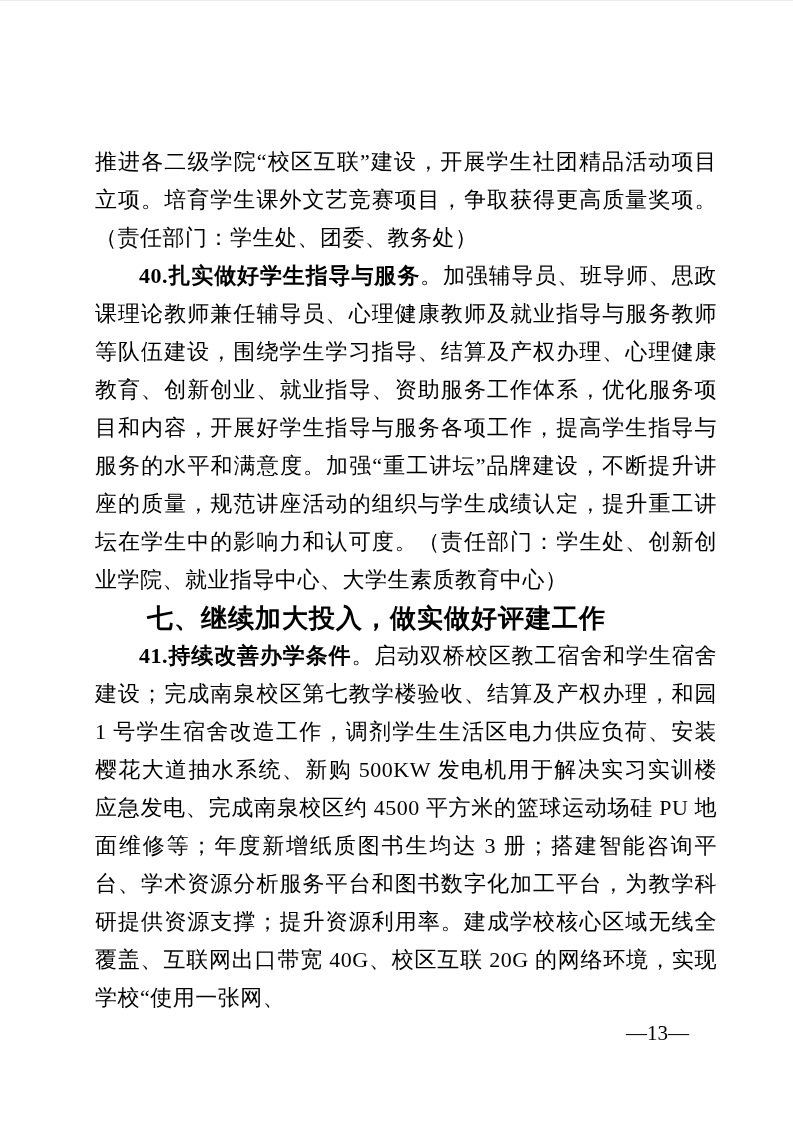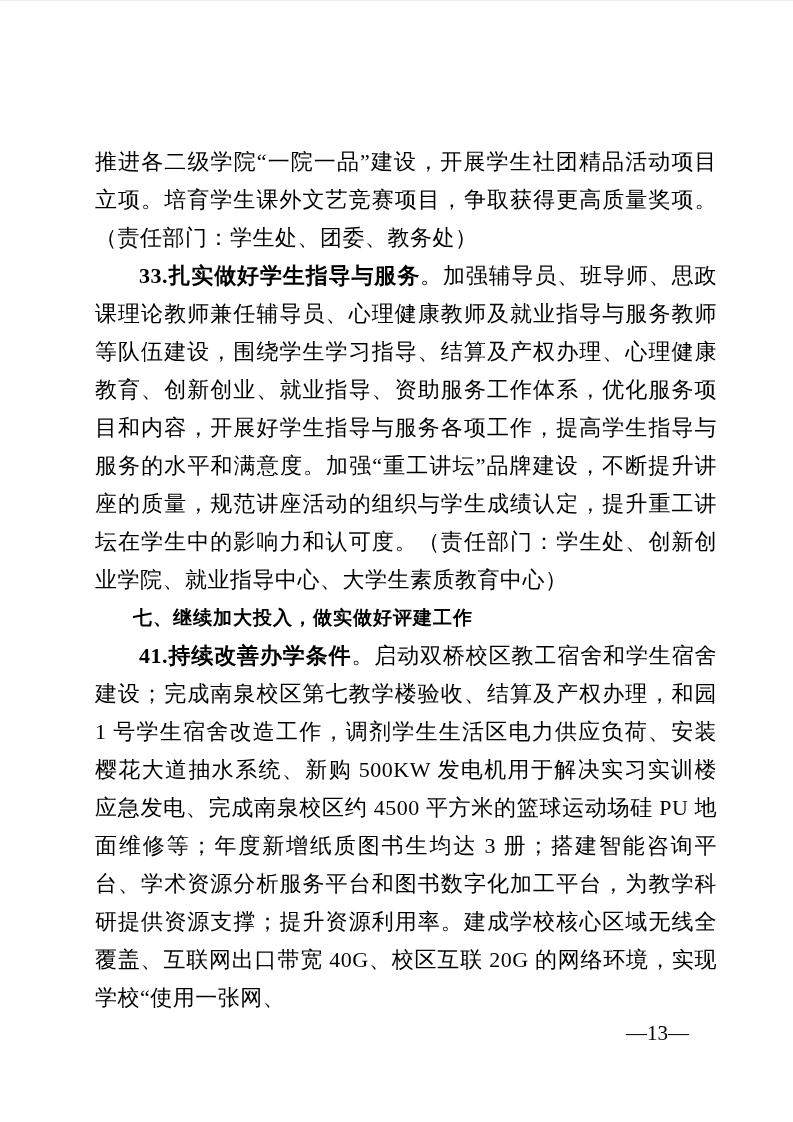--- a/index.html
+++ b/index.html
@@ -39,21 +39,21 @@
     font-weight: bold;
   }
   .dept {
     
     font-style: normal;
     margin-top: 32px;
   }
   .section-heading {
     margin: 0;
     text-indent: 2em;
-    font-size: 19px;
+    font-size: 26px;
     line-height: 38px;
     font-weight: bold;
     font-family: "Liberation Sans", "DejaVu Sans", sans-serif;
     letter-spacing: 1px;
   }
   .page-number {
     position: absolute;
     top: 1020px;
     right: 104px;
     font-size: 21px;
@@ -63,23 +63,23 @@
     text-align: right;
   }
 </style>
 </head>
 <body>
 
 <div class="page">
 
   <div class="content">
 
-    <p class="para no-indent"><span>推进各二级学院“一院一品”建设，开展学生社团精品活动项目立项。培育学生课外文艺竞赛项目，争取获得更高质量奖项。</span><span class="dept">（责任部门：学生处、团委、教务处）</span></p>
+    <p class="para no-indent"><span>推进各二级学院“校区互联”建设，开展学生社团精品活动项目立项。培育学生课外文艺竞赛项目，争取获得更高质量奖项。</span><span class="dept">（责任部门：学生处、团委、教务处）</span></p>
 
-    <p class="para"><span class="item-lead">33.扎实做好学生指导与服务</span><span>。加强辅导员、班导师、思政课理论教师兼任辅导员、心理健康教师及就业指导与服务教师等队伍建设，围绕学生学习指导、结算及产权办理、心理健康教育、创新创业、就业指导、资助服务工作体系，优化服务项目和内容，开展好学生指导与服务各项工作，提高学生指导与服务的水平和满意度。加强“重工讲坛”品牌建设，不断提升讲座的质量，规范讲座活动的组织与学生成绩认定，提升重工讲坛在学生中的影响力和认可度。</span><span class="dept">（责任部门：学生处、创新创业学院、就业指导中心、大学生素质教育中心）</span></p>
+    <p class="para"><span class="item-lead">40.扎实做好学生指导与服务</span><span>。加强辅导员、班导师、思政课理论教师兼任辅导员、心理健康教师及就业指导与服务教师等队伍建设，围绕学生学习指导、结算及产权办理、心理健康教育、创新创业、就业指导、资助服务工作体系，优化服务项目和内容，开展好学生指导与服务各项工作，提高学生指导与服务的水平和满意度。加强“重工讲坛”品牌建设，不断提升讲座的质量，规范讲座活动的组织与学生成绩认定，提升重工讲坛在学生中的影响力和认可度。</span><span class="dept">（责任部门：学生处、创新创业学院、就业指导中心、大学生素质教育中心）</span></p>
 
     <h2 class="section-heading">七、继续加大投入，做实做好评建工作</h2>
 
     <p class="para"><span class="item-lead">41.持续改善办学条件</span><span>。启动双桥校区教工宿舍和学生宿舍建设；完成南泉校区第七教学楼验收、结算及产权办理，和园 1 号学生宿舍改造工作，调剂学生生活区电力供应负荷、安装樱花大道抽水系统、新购 500KW 发电机用于解决实习实训楼应急发电、完成南泉校区约 4500 平方米的篮球运动场硅 PU 地面维修等；年度新增纸质图书生均达 3 册；搭建智能咨询平台、学术资源分析服务平台和图书数字化加工平台，为教学科研提供资源支撑；提升资源利用率。建成学校核心区域无线全覆盖、互联网出口带宽 40G、校区互联 20G 的网络环境，实现学校“使用一张网、</span></p>
 
   </div>
 
   <div class="page-number">—13—</div>
 
 </div>

